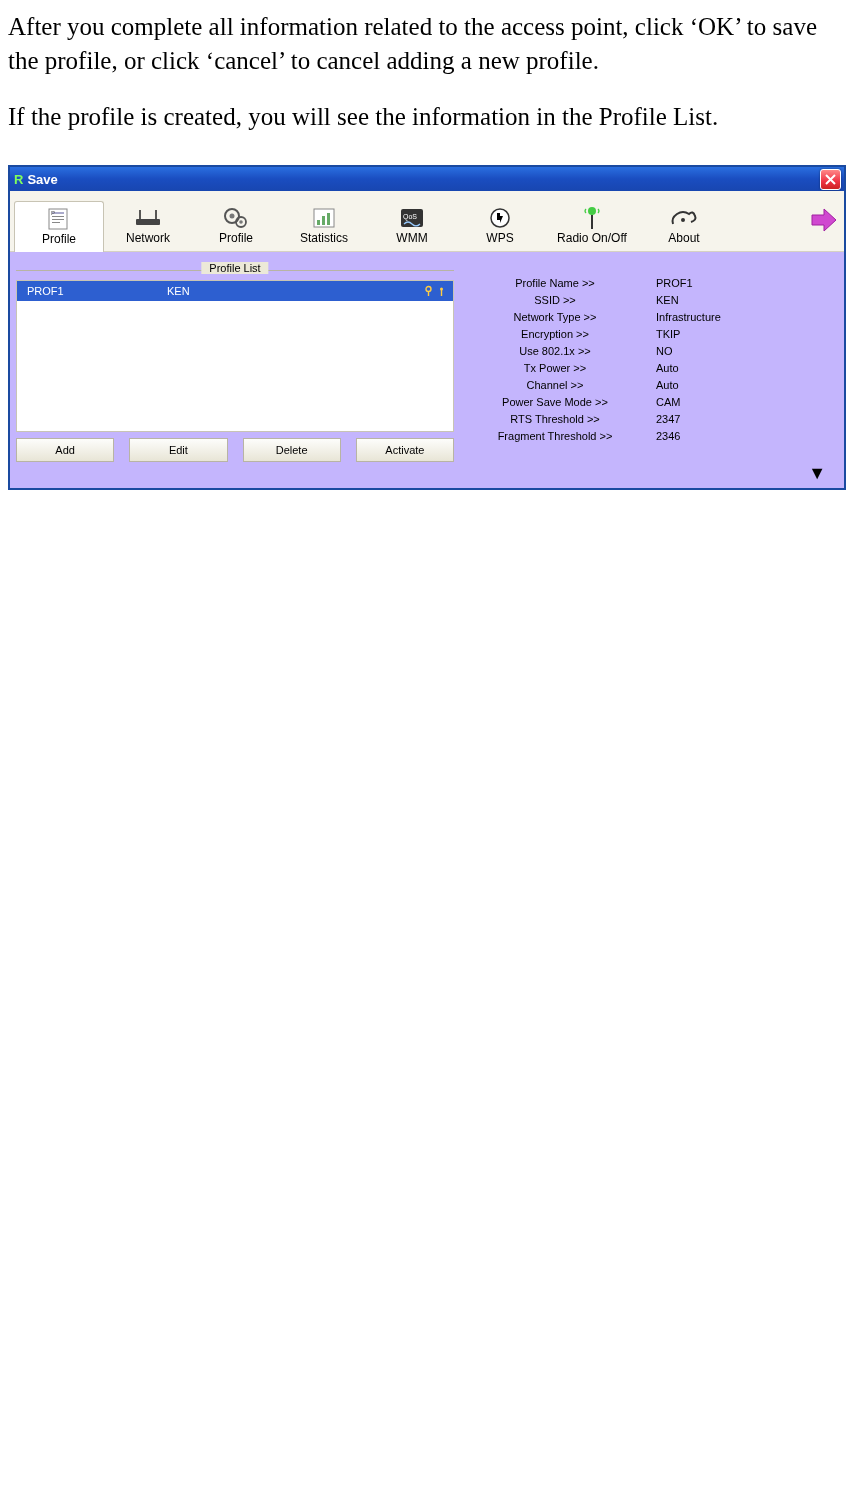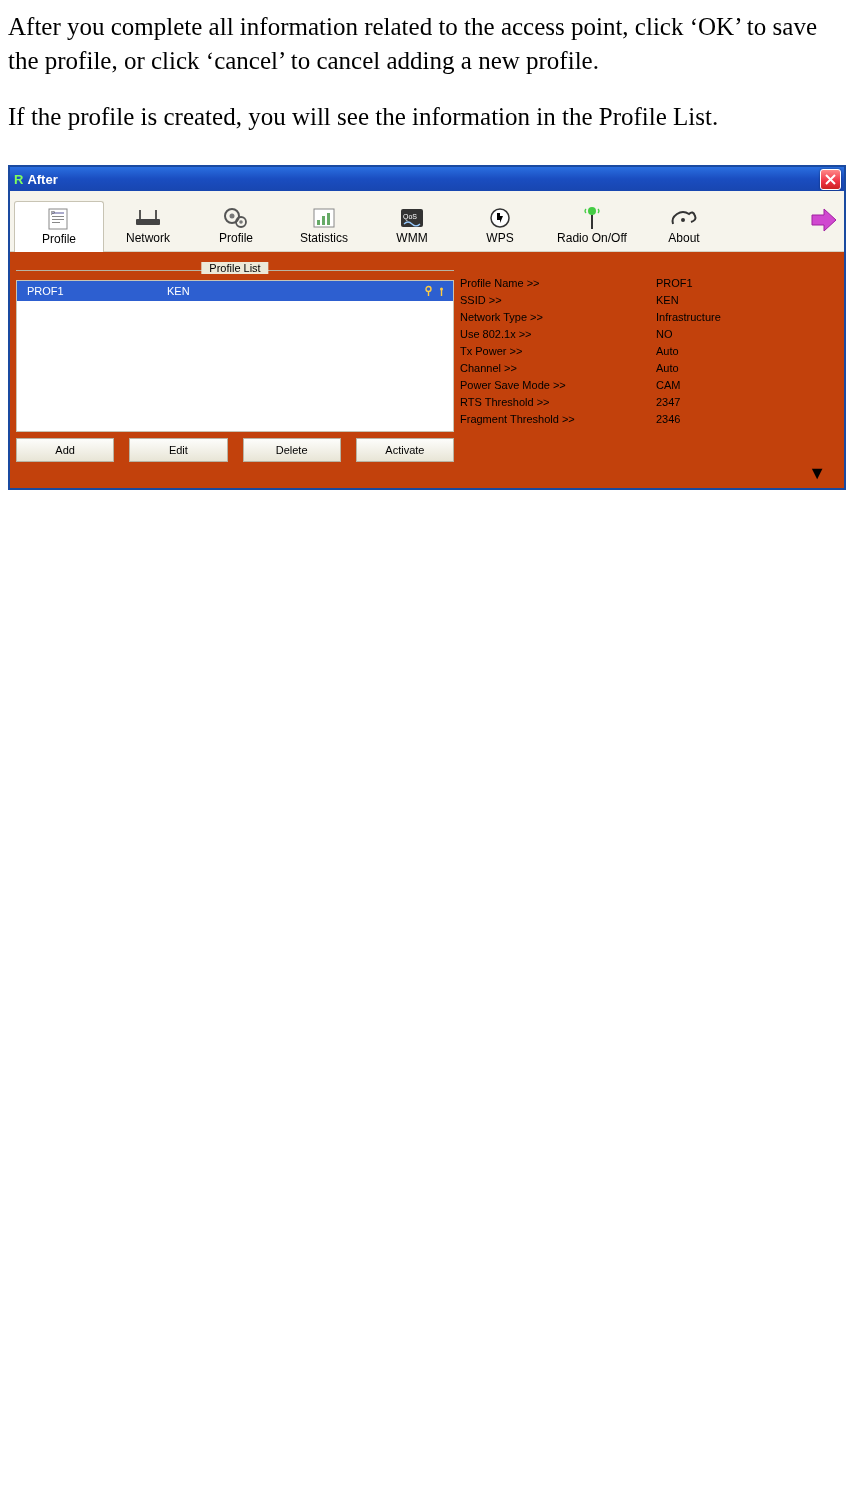--- a/index.html
+++ b/index.html
@@ -107,21 +107,21 @@
   .tool-arrow {
     position: absolute;
     right: 6px;
     top: 14px;
     width: 30px;
     height: 30px;
   }
   
   .content {
     display: flex;
-    background: #c2410c;
+    background: #c4b5fd;
     padding: 6px 6px 10px 6px;
     min-height: 220px;
     position: relative;
   }
   .left-pane {
     width: 438px;
   }
   .pl-header {
     position: relative;
     height: 16px;
@@ -181,21 +181,21 @@
     padding: 16px 6px 0 6px;
     font-size: 11px;
   }
   .info-row {
     display: flex;
     height: 17px;
     align-items: center;
   }
   .info-label {
     width: 190px;
-    text-align: left;
+    text-align: center;
     padding-right: 4px;
   }
   .info-val {
     padding-left: 2px;
   }
   .expand-arrow {
     position: absolute;
     right: 18px;
     bottom: 4px;
     font-size: 18px;
@@ -213,21 +213,21 @@
 
 <div class="page">
   <div class="intro">
     <p>After you complete all information related to the access point, click ‘OK’ to save the profile, or click ‘cancel’ to cancel adding a new profile.</p>
     <p>If the profile is created, you will see the information in the Profile List.</p>
   </div>
 
   <div class="shot-wrap">
     <div class="titlebar">
       <span class="r">R</span>
-      <span>After</span>
+      <span>Save</span>
       <div class="close-btn">
         <svg width="11" height="11" viewBox="0 0 11 11">
           <path d="M1 1 L10 10 M10 1 L1 10" stroke="#fff" stroke-width="2"></path>
         </svg>
       </div>
     </div>
 
     <div class="app-body">
       <div class="toolbar">
 
@@ -375,20 +375,24 @@
             </div>
           <div class="info-row">
               <span class="info-label">SSID &gt;&gt;</span>
               <span class="info-val">KEN</span>
             </div>
           <div class="info-row">
               <span class="info-label">Network Type &gt;&gt;</span>
               <span class="info-val">Infrastructure</span>
             </div>
           <div class="info-row">
+              <span class="info-label">Encryption &gt;&gt;</span>
+              <span class="info-val">TKIP</span>
+            </div>
+          <div class="info-row">
               <span class="info-label">Use 802.1x &gt;&gt;</span>
               <span class="info-val">NO</span>
             </div>
           <div class="info-row">
               <span class="info-label">Tx Power &gt;&gt;</span>
               <span class="info-val">Auto</span>
             </div>
           <div class="info-row">
               <span class="info-label">Channel &gt;&gt;</span>
               <span class="info-val">Auto</span>

